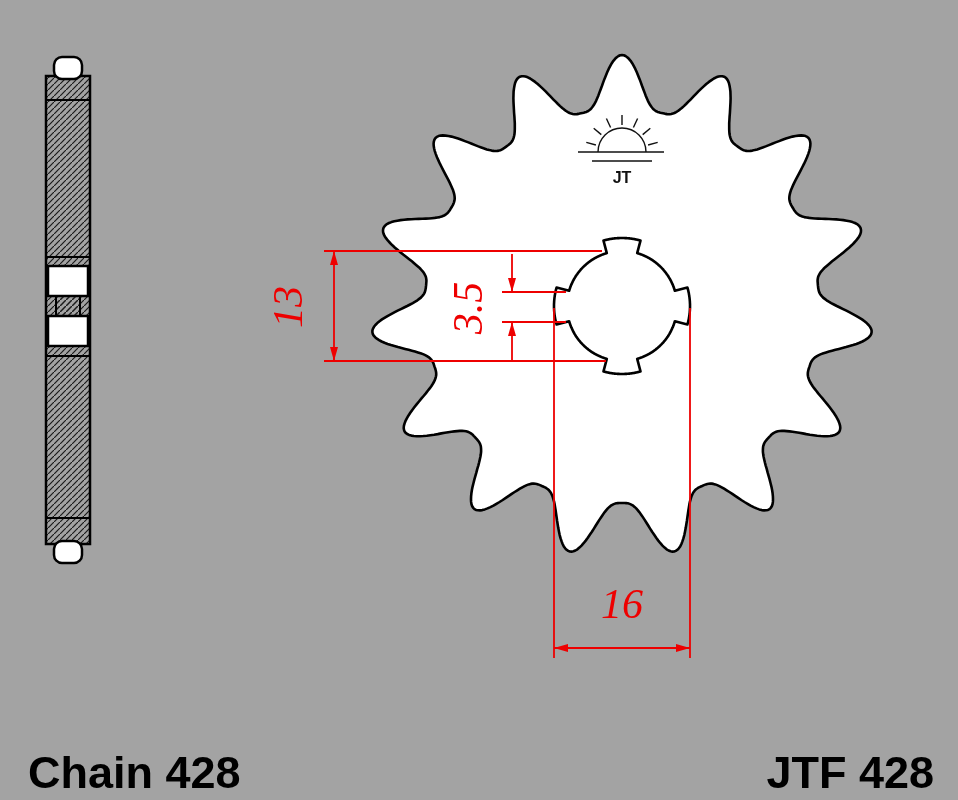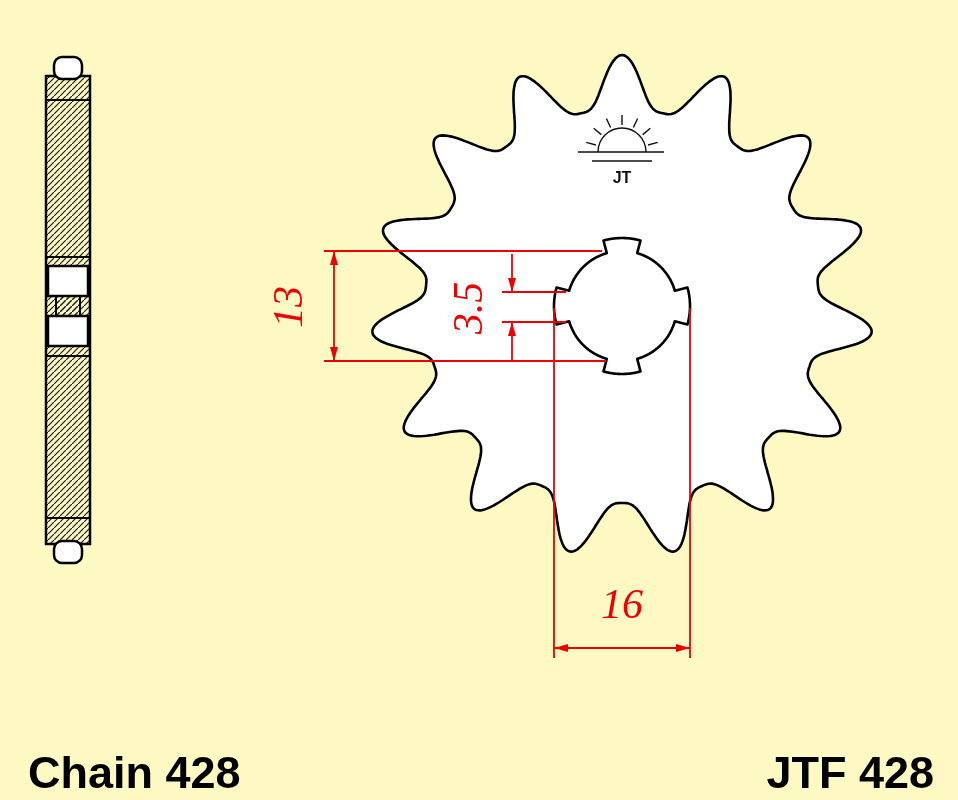--- a/index.html
+++ b/index.html
@@ -1,17 +1,17 @@
 <!DOCTYPE html>
 <html><head>
 <meta charset="utf-8">
 <title>JTF 428</title>
 <style>
   html,body{margin:0;padding:0;background:#ffffff;}
-  .frame{width:958px;height:800px;position:relative;background:#fef9c3;overflow:hidden;}
+  .frame{width:958px;height:800px;position:relative;background:#a3a3a3;overflow:hidden;}
   svg{display:block;}
   .big-label{font-family:"Liberation Sans",sans-serif;font-weight:bold;font-size:45px;fill:#000;}
   .dim-text{font-family:"Liberation Serif",serif;font-style:italic;font-size:42px;}
   .logo-mark{font-family:"Liberation Sans",sans-serif;font-weight:bold;font-size:16px;fill:#111;}
 </style>
 </head>
 <body>
 
 <div class="frame">
 <svg id="diagram" width="958" height="800" viewBox="0 0 958 800" xmlns="http://www.w3.org/2000/svg">

